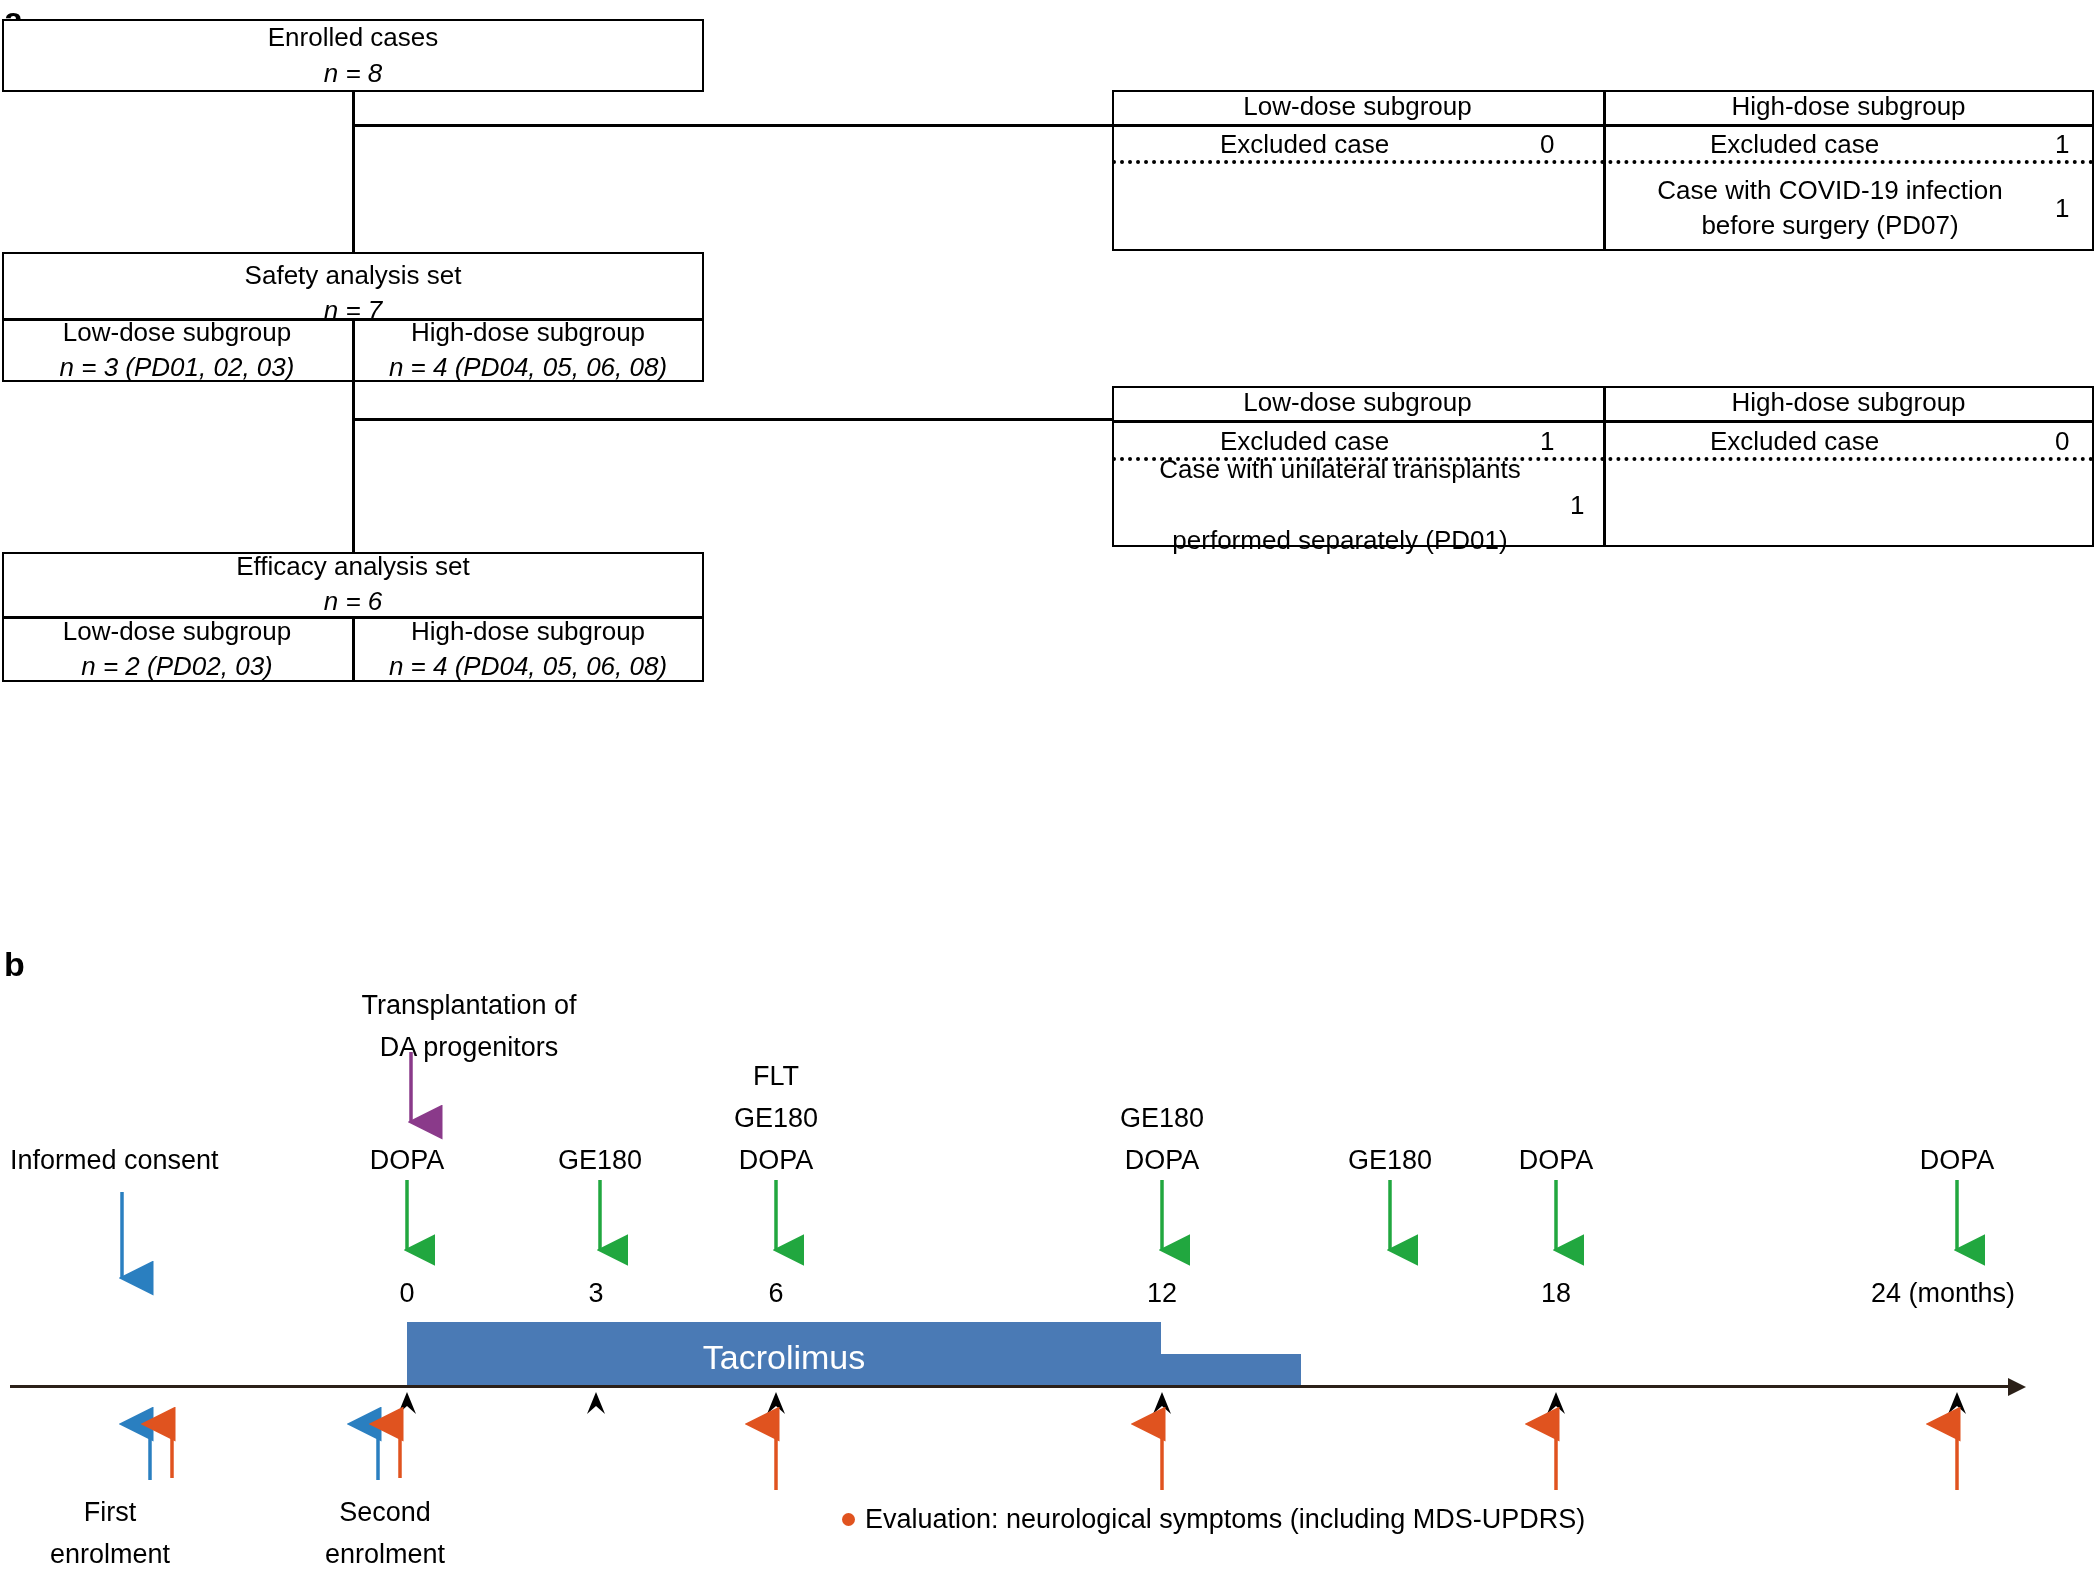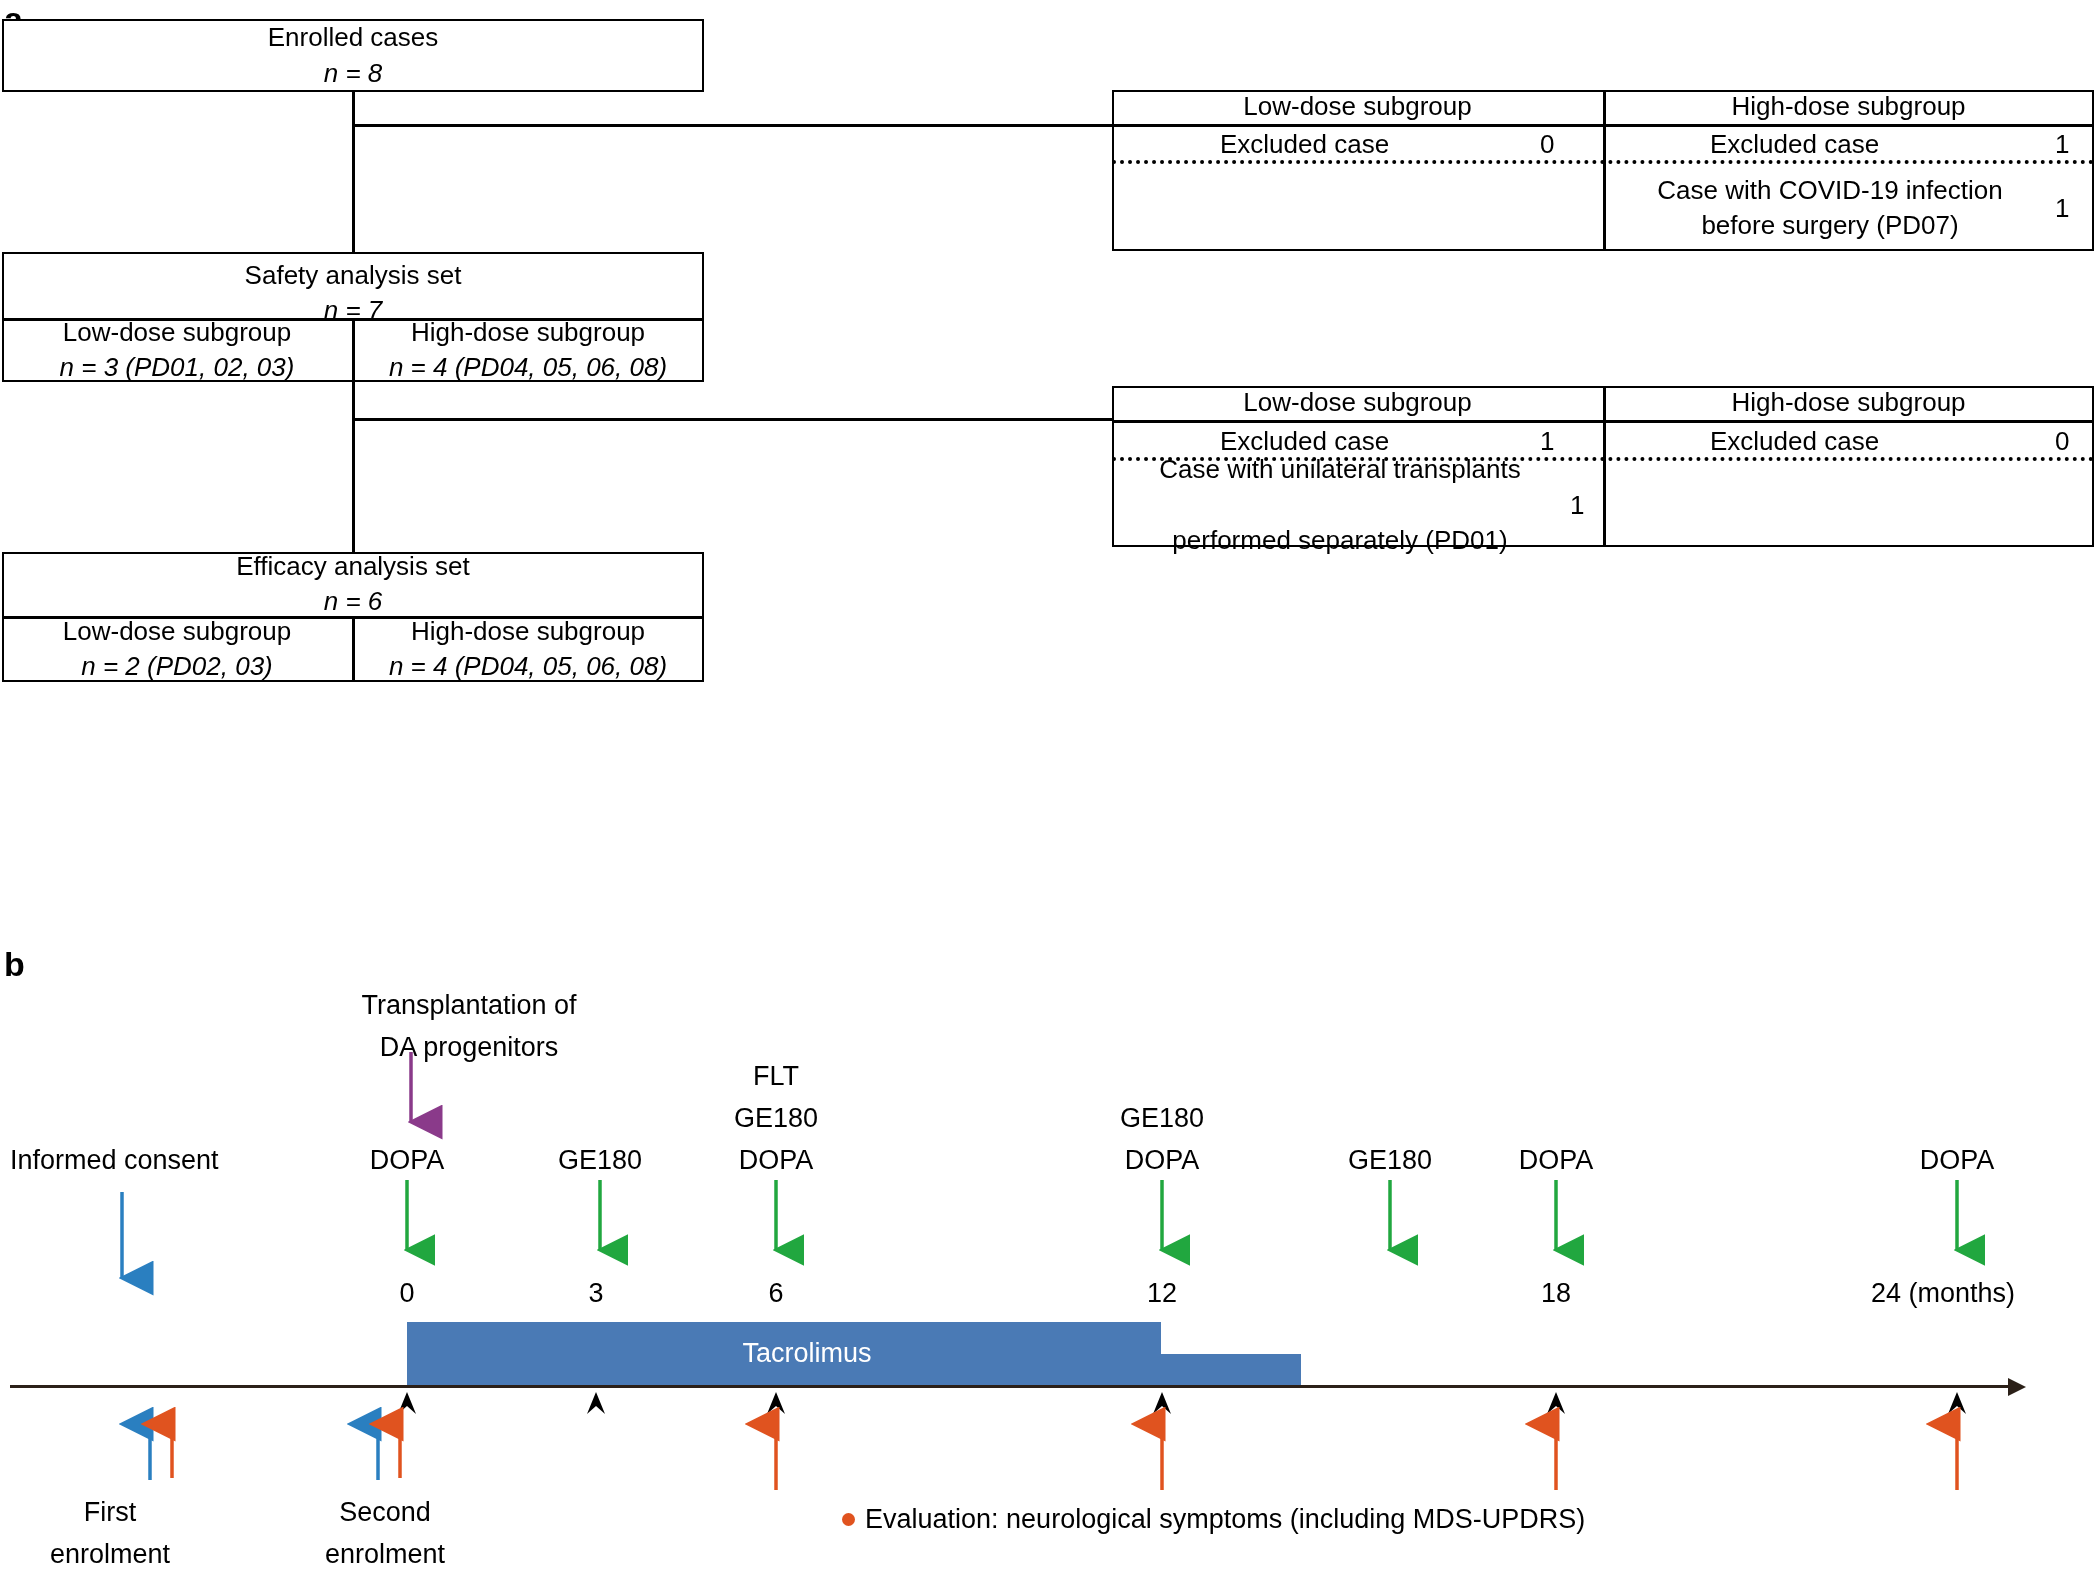--- a/index.html
+++ b/index.html
@@ -23,21 +23,21 @@
   .numr{position:absolute;font-size:26px;}
 
   
   .axis{position:absolute;height:3px;background:#2b2018;}
   .axis-arrow{position:absolute;width:0;height:0;border-left:18px solid #2b2018;
               border-top:9px solid transparent;border-bottom:9px solid transparent;}
   .ticklabel{position:absolute;font-size:27px;text-align:center;transform:translateX(-50%);white-space:nowrap;}
   .evlabel{position:absolute;font-size:27px;text-align:center;transform:translateX(-50%);white-space:nowrap;line-height:1.55;}
   .sidelabel{position:absolute;font-size:27px;white-space:nowrap;}
   .bar{position:absolute;background:#4a7ab5;}
-  .bar-text{position:absolute;color:#fff;font-size:27px;text-align:center;transform:translateX(-50%);margin-left:23px;}
+  .bar-text{position:absolute;color:#fff;font-size:34px;text-align:center;transform:translateX(-50%);}
   .legend{position:absolute;font-size:27px;white-space:nowrap;display:flex;align-items:center;gap:10px;}
   .dot{display:inline-block;width:13px;height:13px;border-radius:50%;}
   svg.arrowlayer{position:absolute;left:0;top:0;overflow:visible;}
 </style>
 </head>
 <body>
 
 <div class="fig">
 
   <div class="panel-letter" style="left:4px;top:2px;">a</div>

